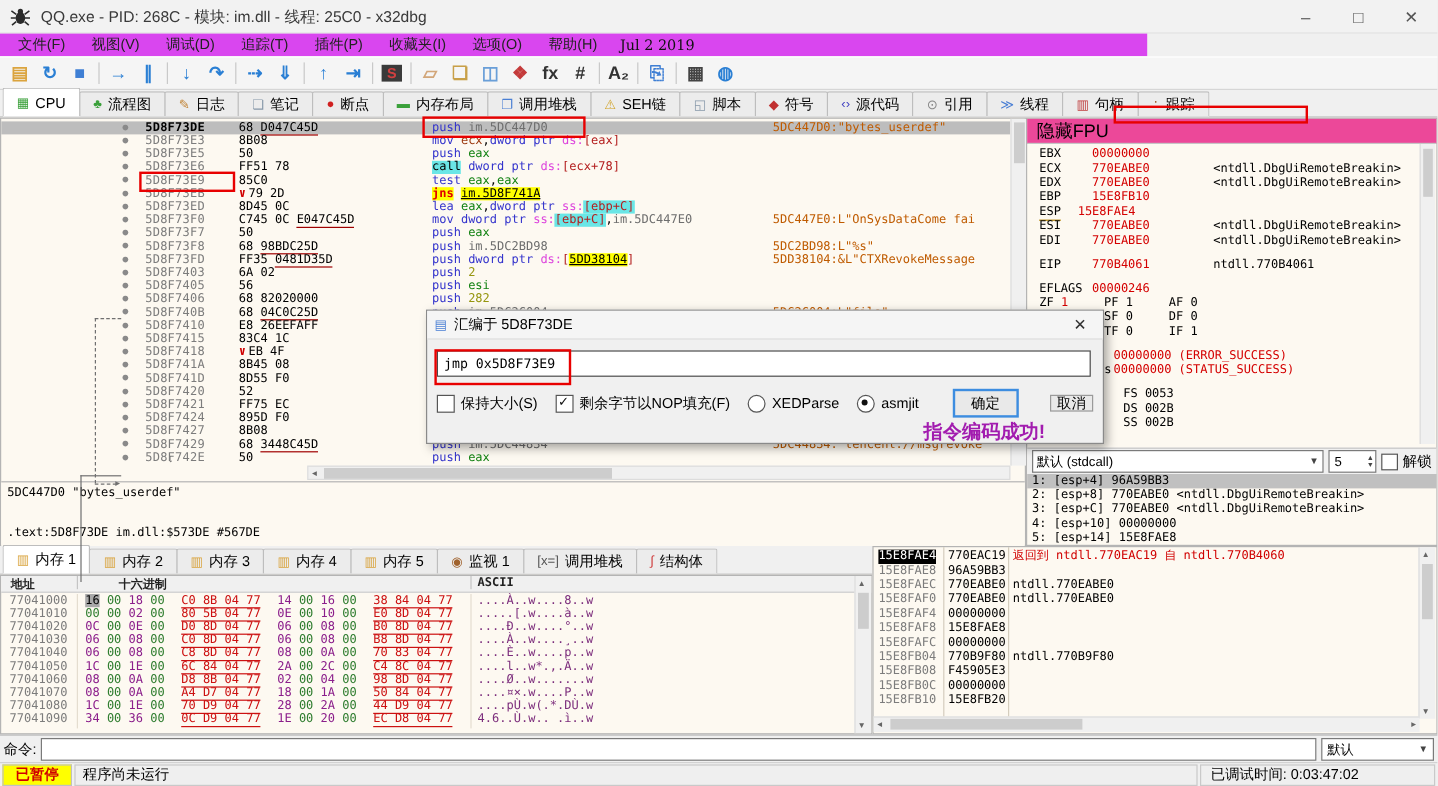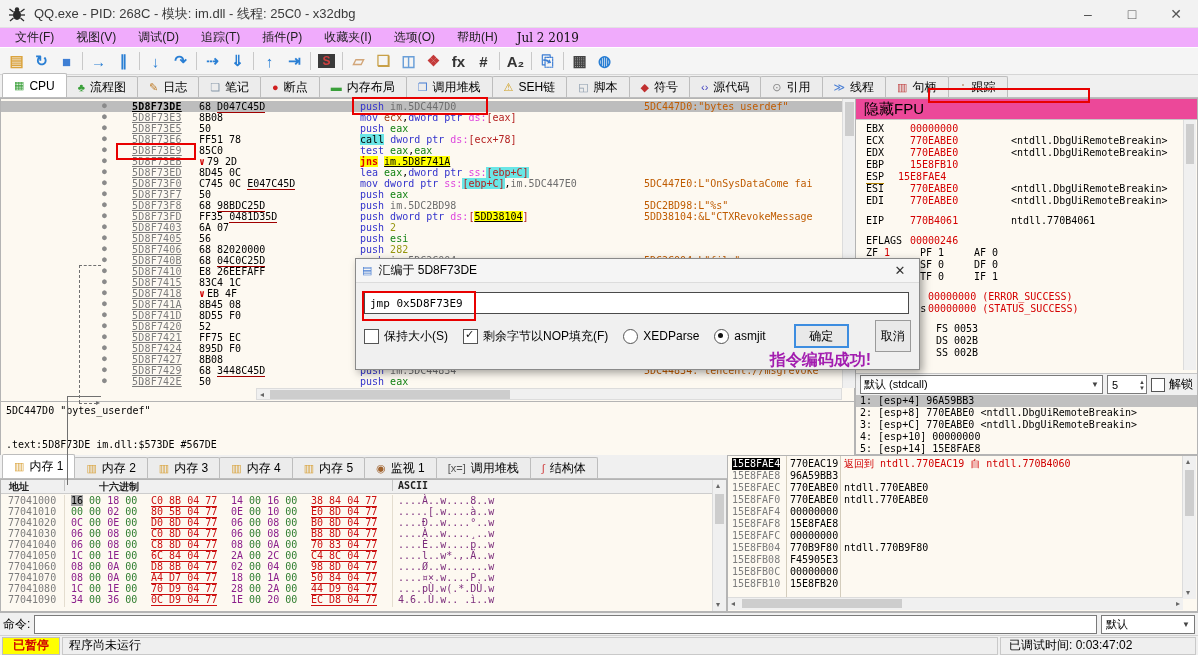--- a/index.html
+++ b/index.html
@@ -8,21 +8,21 @@
   .mono{font-family:"DejaVu Sans Mono",monospace;}
 
   
   #titlebar{position:absolute;left:0;top:0;width:1198px;height:28px;background:#f2f2f2;
             border-bottom:1px solid #e2e2e2;display:flex;align-items:center;padding:0 0 0 8px;box-sizing:border-box;}
   #title-text{font-size:13px;color:#3a3a3a;margin-left:8px;}
   .winbtn{width:44px;height:27px;display:flex;align-items:center;justify-content:center;
           font-size:14px;color:#555;}
   #win-controls{margin-left:auto;display:flex;}
 
-  #menubar{position:absolute;left:0;top:28px;width:1198px;height:19px;background:#f0abfc;
+  #menubar{position:absolute;left:0;top:28px;width:956px;height:19px;background:#d946ef;
            display:flex;align-items:center;padding-left:4px;font-size:12px;box-sizing:border-box;}
   .menu-item{padding:0 11px;color:#222;}
   #build-date{font-family:"DejaVu Serif",serif;font-size:12px;padding-left:8px;color:#111;}
 
   #toolbar{position:absolute;left:0;top:47px;width:1198px;height:28px;background:#f5f5f5;
            border-top:1px solid #fff;border-bottom:1px solid #d6d6d6;display:flex;align-items:center;
            padding-left:4px;box-sizing:border-box;}
   .tbtn{width:25px;height:23px;display:flex;align-items:center;justify-content:center;
         font-size:15px;font-weight:bold;border-radius:2px;}
   .tsep{width:1px;height:18px;background:#c9c9c9;margin:0 3px;}
@@ -35,21 +35,21 @@
   .tab.active{background:#ffffff;height:23px;}
   .tab .tg{margin-right:5px;font-size:11px;}
 
   
   #disasm{position:absolute;left:0;top:98px;width:855px;height:357px;background:#fdf9f1;
           border:1px solid #b4b4b4;box-sizing:border-box;}
   #drows{position:absolute;left:0;top:2px;width:841px;height:286px;overflow:hidden;}
   .drow{position:relative;height:11px;font-size:10px;line-height:11px;white-space:pre;}
   .drow.sel{background:#bdbdbd;}
   .ddot{position:absolute;left:101px;top:-1px;color:#8a8a8a;font-size:8px;}
-  .daddr{position:absolute;left:131px;color:#7c7c7c;letter-spacing:0.2px;text-decoration:underline;}
+  .daddr{position:absolute;left:120px;color:#7c7c7c;letter-spacing:0.2px;}
   .drow.sel .daddr{color:#000;font-weight:bold;}
   .dbytes{position:absolute;left:198px;color:#000;}
   .jmark{color:#d00000;margin-right:2px;font-weight:bold;}
   .bu{border-bottom:1px solid #a00000;}
   .dinstr{position:absolute;left:359px;}
   .dcomm{position:absolute;left:643px;width:196px;overflow:hidden;color:#bf5b00;}
   .t-m{color:#3434cc;} .t-g{color:#6e6e6e;} .t-r{color:#128212;} .t-rr{color:#9c3a10;}
   .t-s{color:#dd44dd;} .t-b{color:#b42020;} .t-n{color:#96960f;} .t-p{color:#000;}
   .t-k{background:#6ae6e6;color:#000;}
   .t-j{background:#ffff00;color:#e00000;font-weight:bold;}
@@ -170,21 +170,21 @@
              border:1px solid #4a4a4a;box-sizing:border-box;font-size:11px;display:flex;
              align-items:center;padding-left:5px;}
   #dlg-controls{position:absolute;left:8px;top:64px;width:547px;height:26px;display:flex;align-items:center;}
   .dcb{width:13px;height:13px;border:1px solid #555;background:#fff;margin-right:5px;position:relative;flex:none;}
   .dcb.checked:after{content:"✓";position:absolute;left:1px;top:-2px;font-size:11px;color:#111;}
   .drad{width:13px;height:13px;border:1px solid #555;border-radius:50%;background:#fff;margin-right:5px;position:relative;flex:none;}
   .drad.on:after{content:"";position:absolute;left:3px;top:3px;width:5px;height:5px;border-radius:50%;background:#111;}
   .dlbl{font-size:12px;margin-right:15px;white-space:nowrap;}
   #dlg-ok{width:96px;height:24px;background:#e9e9e9;border:2px solid #3d8de0;font-size:12px;
           display:flex;align-items:center;justify-content:center;box-sizing:border-box;margin-left:28px;}
-  #dlg-cancel{width:64px;height:32px;background:#e9e9e9;border:1px solid #9a9a9a;font-size:12px;
+  #dlg-cancel{width:64px;height:14px;background:#e9e9e9;border:1px solid #9a9a9a;font-size:12px;
               display:flex;align-items:center;justify-content:center;box-sizing:border-box;margin-left:26px;}
   #dlg-msg{position:absolute;right:48px;top:91px;color:#a21caf;font-weight:bold;font-size:16px;}
 
   .redbox{position:absolute;border:2px solid #e80000;z-index:60;pointer-events:none;}
 </style>
 </head>
 <body>
 
 <div id="titlebar">
   <svg width="18" height="18" viewBox="0 0 18 18">
@@ -366,21 +366,21 @@
       <div class="drow mono"><span class="ddot">●</span><span class="daddr">5D8F73E3</span><span class="dbytes"><span>8B08</span></span><span class="dinstr"><span class="t-m">mov </span><span class="t-rr">ecx</span><span class="t-p">,</span><span class="t-m">dword ptr </span><span class="t-s">ds:</span><span class="t-b">[eax]</span></span></div>
       <div class="drow mono"><span class="ddot">●</span><span class="daddr">5D8F73E5</span><span class="dbytes"><span>50</span></span><span class="dinstr"><span class="t-m">push </span><span class="t-r">eax</span></span></div>
       <div class="drow mono"><span class="ddot">●</span><span class="daddr">5D8F73E6</span><span class="dbytes"><span>FF51 78</span></span><span class="dinstr"><span class="t-k">call</span><span class="t-p"> </span><span class="t-m">dword ptr </span><span class="t-s">ds:</span><span class="t-b">[ecx+78]</span></span></div>
       <div class="drow mono"><span class="ddot">●</span><span class="daddr">5D8F73E9</span><span class="dbytes"><span>85C0</span></span><span class="dinstr"><span class="t-m">test </span><span class="t-r">eax</span><span class="t-p">,</span><span class="t-r">eax</span></span></div>
       <div class="drow mono"><span class="ddot">●</span><span class="daddr">5D8F73EB</span><span class="dbytes"><span class="jmark">∨</span><span>79 2D</span></span><span class="dinstr"><span class="t-j">jns</span><span class="t-p"> </span><span class="t-y">im.5D8F741A</span></span></div>
       <div class="drow mono"><span class="ddot">●</span><span class="daddr">5D8F73ED</span><span class="dbytes"><span>8D45 0C</span></span><span class="dinstr"><span class="t-m">lea </span><span class="t-r">eax</span><span class="t-p">,</span><span class="t-m">dword ptr </span><span class="t-s">ss:</span><span class="t-cy">[ebp+C]</span></span></div>
       <div class="drow mono"><span class="ddot">●</span><span class="daddr">5D8F73F0</span><span class="dbytes"><span>C745 0C</span> <span class="bu">E047C45D</span></span><span class="dinstr"><span class="t-m">mov </span><span class="t-m">dword ptr </span><span class="t-s">ss:</span><span class="t-cy">[ebp+C]</span><span class="t-p">,</span><span class="t-g">im.5DC447E0</span></span><span class="dcomm">5DC447E0:L"OnSysDataCome fai</span></div>
       <div class="drow mono"><span class="ddot">●</span><span class="daddr">5D8F73F7</span><span class="dbytes"><span>50</span></span><span class="dinstr"><span class="t-m">push </span><span class="t-r">eax</span></span></div>
       <div class="drow mono"><span class="ddot">●</span><span class="daddr">5D8F73F8</span><span class="dbytes"><span>68</span> <span class="bu">98BDC25D</span></span><span class="dinstr"><span class="t-m">push </span><span class="t-g">im.5DC2BD98</span></span><span class="dcomm">5DC2BD98:L"%s"</span></div>
       <div class="drow mono"><span class="ddot">●</span><span class="daddr">5D8F73FD</span><span class="dbytes"><span>FF35</span> <span class="bu">0481D35D</span></span><span class="dinstr"><span class="t-m">push </span><span class="t-m">dword ptr </span><span class="t-s">ds:</span><span class="t-b">[</span><span class="t-y">5DD38104</span><span class="t-b">]</span></span><span class="dcomm">5DD38104:&amp;L"CTXRevokeMessage</span></div>
-      <div class="drow mono"><span class="ddot">●</span><span class="daddr">5D8F7403</span><span class="dbytes"><span>6A 07</span></span><span class="dinstr"><span class="t-m">push </span><span class="t-n">2</span></span></div>
+      <div class="drow mono"><span class="ddot">●</span><span class="daddr">5D8F7403</span><span class="dbytes"><span>6A 02</span></span><span class="dinstr"><span class="t-m">push </span><span class="t-n">2</span></span></div>
       <div class="drow mono"><span class="ddot">●</span><span class="daddr">5D8F7405</span><span class="dbytes"><span>56</span></span><span class="dinstr"><span class="t-m">push </span><span class="t-r">esi</span></span></div>
       <div class="drow mono"><span class="ddot">●</span><span class="daddr">5D8F7406</span><span class="dbytes"><span>68 82020000</span></span><span class="dinstr"><span class="t-m">push </span><span class="t-n">282</span></span></div>
       <div class="drow mono"><span class="ddot">●</span><span class="daddr">5D8F740B</span><span class="dbytes"><span>68</span> <span class="bu">04C0C25D</span></span><span class="dinstr"><span class="t-m">push </span><span class="t-g">im.5DC2C004</span></span><span class="dcomm">5DC2C004:L"file"</span></div>
       <div class="drow mono"><span class="ddot">●</span><span class="daddr">5D8F7410</span><span class="dbytes"><span>E8 26EEFAFF</span></span><span class="dinstr"></span></div>
       <div class="drow mono"><span class="ddot">●</span><span class="daddr">5D8F7415</span><span class="dbytes"><span>83C4 1C</span></span><span class="dinstr"></span></div>
       <div class="drow mono"><span class="ddot">●</span><span class="daddr">5D8F7418</span><span class="dbytes"><span class="jmark">∨</span><span>EB 4F</span></span><span class="dinstr"></span></div>
       <div class="drow mono"><span class="ddot">●</span><span class="daddr">5D8F741A</span><span class="dbytes"><span>8B45 08</span></span><span class="dinstr"></span></div>
       <div class="drow mono"><span class="ddot">●</span><span class="daddr">5D8F741D</span><span class="dbytes"><span>8D55 F0</span></span><span class="dinstr"></span></div>
       <div class="drow mono"><span class="ddot">●</span><span class="daddr">5D8F7420</span><span class="dbytes"><span>52</span></span><span class="dinstr"></span></div>
       <div class="drow mono"><span class="ddot">●</span><span class="daddr">5D8F7421</span><span class="dbytes"><span>FF75 EC</span></span><span class="dinstr"></span></div>

